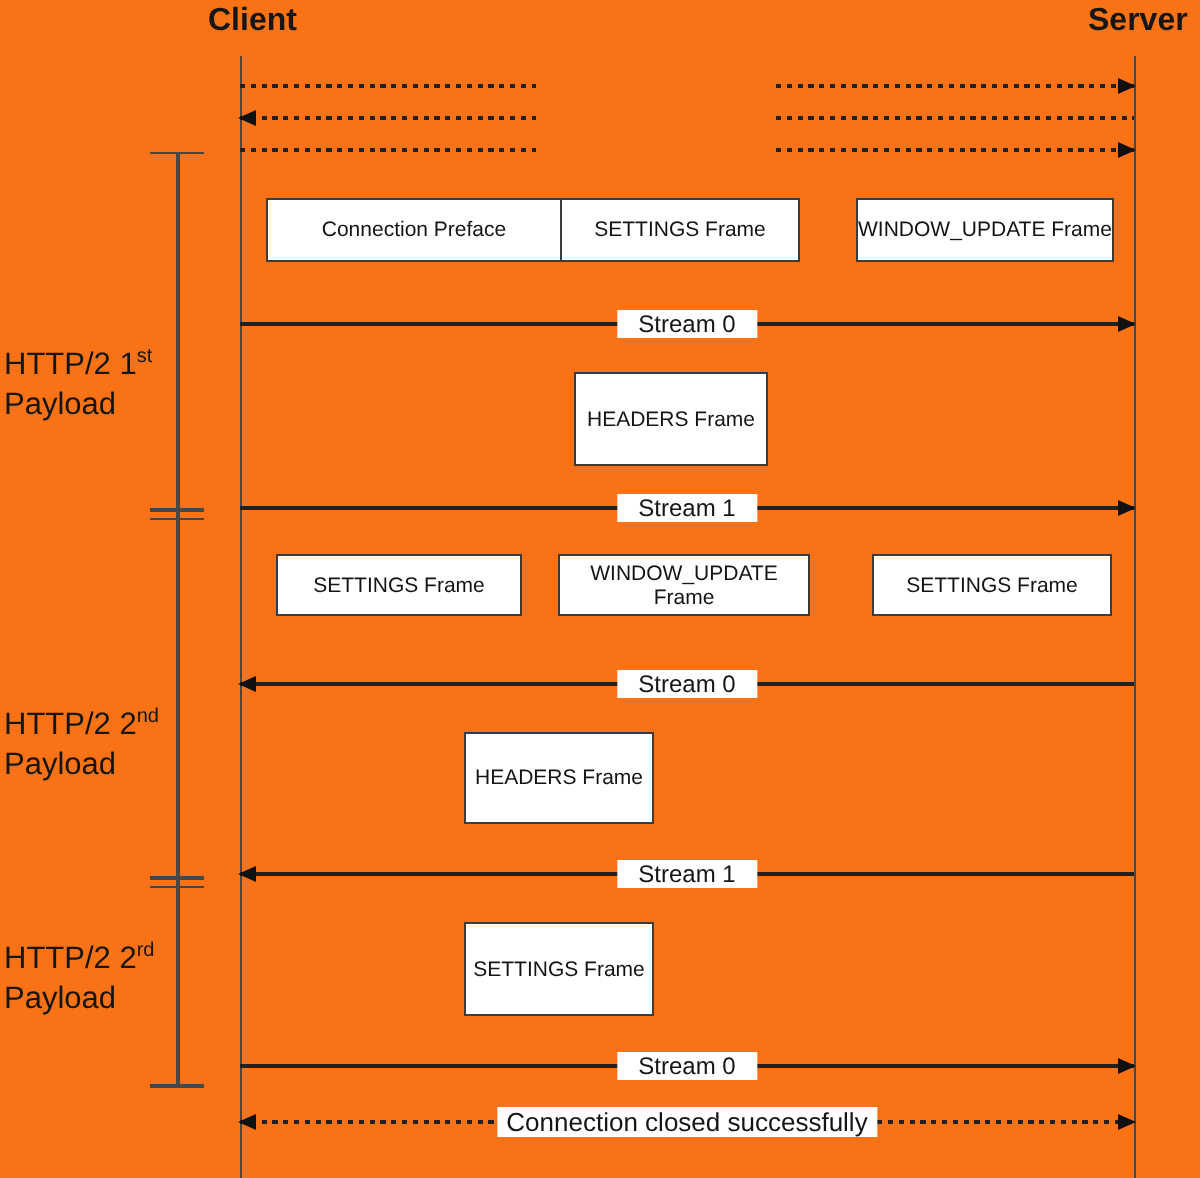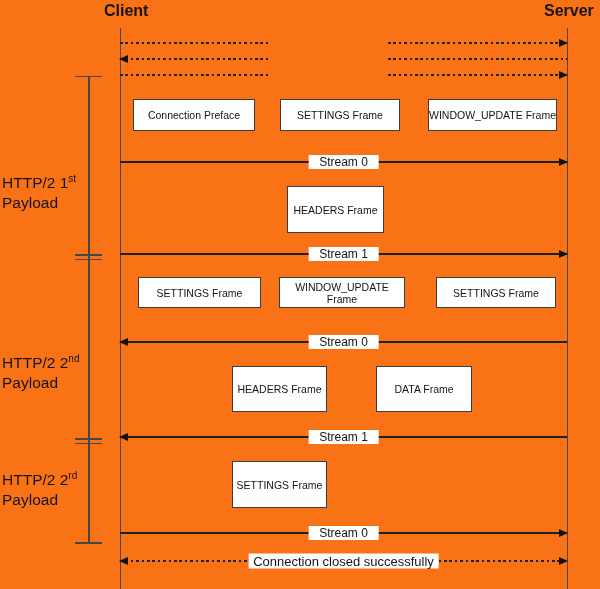--- a/index.html
+++ b/index.html
@@ -76,21 +76,21 @@
   </div>
   <div class="line dashed" style="left:120px; top:58px; width:148px;">
     <i class="al"></i>
   </div>
   <div class="line dashed" style="left:388px; top:58px; width:179px;"></div>
   <div class="line dashed" style="left:120px; top:74px; width:148px;"></div>
   <div class="line dashed" style="left:388px; top:74px; width:179px;">
     <i class="ar"></i>
   </div>
 
-  <div class="frame" style="left:133px; top:99px; width:122px; height:32px;">Connection Preface</div>
+  <div class="frame" style="left:133px; top:99px; width:148px; height:32px;">Connection Preface</div>
   <div class="frame" style="left:280px; top:99px; width:120px; height:32px;">SETTINGS Frame</div>
   <div class="frame" style="left:428px; top:99px; width:129px; height:32px;">WINDOW_UPDATE Frame</div>
 
   <div class="line solid" style="left:120px; top:161px; width:447px;">
     <i class="ar"></i>
     <span class="slabel">Stream 0</span>
   </div>
 
   <div class="frame" style="left:287px; top:186px; width:97px; height:47px;">HEADERS Frame</div>
 
@@ -102,21 +102,20 @@
   <div class="frame" style="left:138px; top:277px; width:123px; height:31px;">SETTINGS Frame</div>
   <div class="frame" style="left:279px; top:277px; width:126px; height:31px;">WINDOW_UPDATE Frame</div>
   <div class="frame" style="left:436px; top:277px; width:120px; height:31px;">SETTINGS Frame</div>
 
   <div class="line solid" style="left:120px; top:341px; width:447px;">
     <i class="al"></i>
     <span class="slabel">Stream 0</span>
   </div>
 
   <div class="frame" style="left:232px; top:366px; width:95px; height:46px;">HEADERS Frame</div>
-  <div class="frame" style="left:376px; top:366px; width:96px; height:46px;">DATA Frame</div>
 
   <div class="line solid" style="left:120px; top:436px; width:447px;">
     <i class="al"></i>
     <span class="slabel">Stream 1</span>
   </div>
 
   <div class="frame" style="left:232px; top:461px; width:95px; height:47px;">SETTINGS Frame</div>
 
   <div class="line solid" style="left:120px; top:532px; width:447px;">
     <i class="ar"></i>

